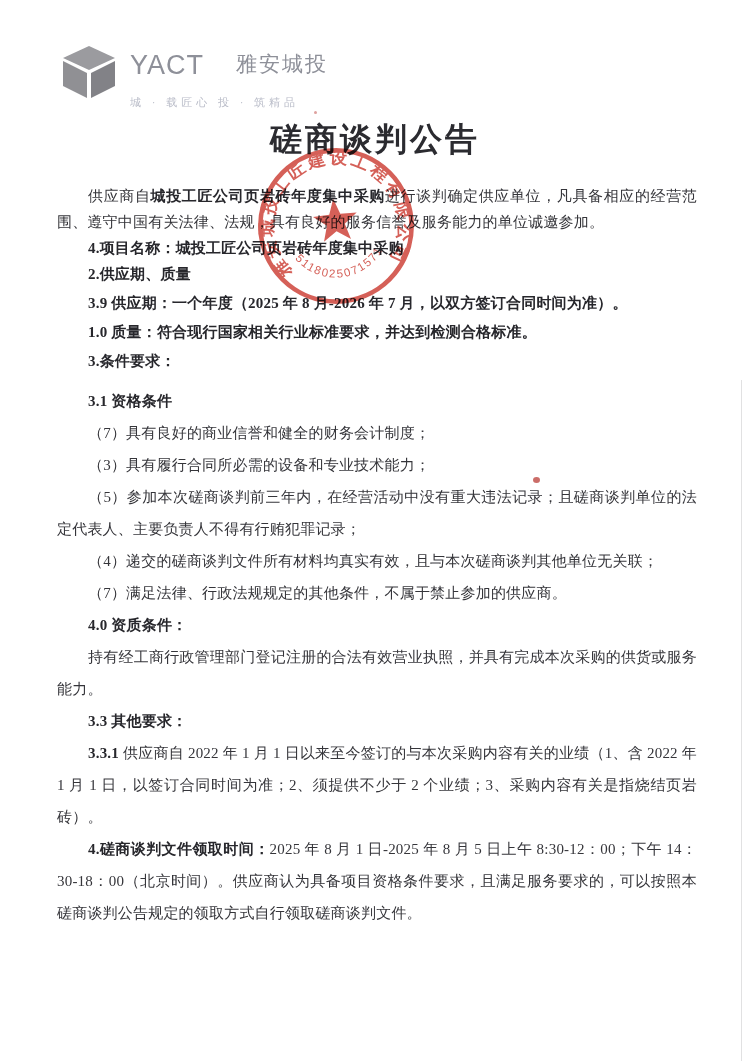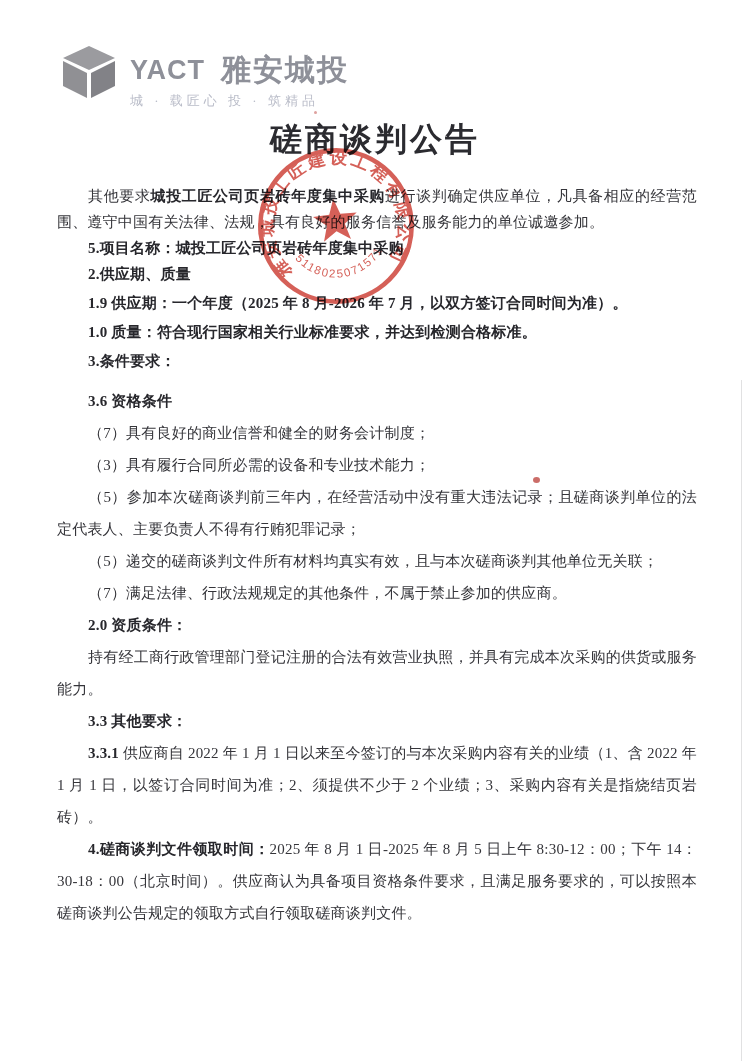--- a/index.html
+++ b/index.html
@@ -8,24 +8,24 @@
     width:750px;height:1061px;
     background:#ffffff;
     font-family:"Liberation Serif", serif;
     color:#35353a;
     overflow:hidden;
   }
   
   .logo{position:absolute;left:60px;top:44px;display:flex;align-items:flex-start;}
   .cube{width:58px;height:56px;flex:0 0 auto;}
   .logo-text{margin-left:12px;padding-top:6px;}
-  .logo-row{display:flex;align-items:center;font-weight:bold;}
+  .logo-row{display:flex;align-items:flex-start;font-weight:normal;gap:6px;}
   .logo-abbr{font-family:"Liberation Sans",sans-serif;font-size:27px;letter-spacing:1px;color:#8e9099;}
-  .logo-name{font-size:30px;color:#8e9099;margin-left:16px;letter-spacing:2px;}
-  .logo-tagline{margin-top:1px;font-size:13px;color:#b9bcc8;letter-spacing:4px;}
+  .logo-name{font-size:21px;color:#8e9099;margin-left:26px;letter-spacing:2px;}
+  .logo-tagline{margin-top:14px;font-size:11px;color:#b9bcc8;letter-spacing:4px;}
   
   .title{
     position:absolute;left:0;top:118px;width:100%;margin:0;
     text-align:center;font-size:32px;font-weight:bold;letter-spacing:3px;color:#2b2b30;
   }
   
   .content{
     position:absolute;left:57px;top:183px;width:640px;
     font-size:15px;letter-spacing:.2px;text-align:justify;
   }
@@ -67,33 +67,33 @@
         <span class="logo-abbr">YACT</span>
         <span class="logo-name">雅安城投</span>
       </div>
       <div class="logo-tagline">城 · 载匠心   投 · 筑精品</div>
     </div>
   </div>
 
   <h1 class="title">磋商谈判公告</h1>
 
   <main class="content" id="doc-body">
-      <p class="para t"><span>其他要求</span><span class="b u">城投工匠公司页岩砖年度集中采购</span><span>进行谈判确定供应单位，凡具备相应的经营范围、遵守中国有关法律、法规，具有良好的服务信誉及服务能力的单位诚邀参加。</span></p>
-      <p class="para t"><span class="b">5.项目名称：</span><span class="b u">城投工匠公司页岩砖年度集中采购&nbsp;&nbsp;</span></p>
+      <p class="para t"><span>供应商自</span><span class="b u">城投工匠公司页岩砖年度集中采购</span><span>进行谈判确定供应单位，凡具备相应的经营范围、遵守中国有关法律、法规，具有良好的服务信誉及服务能力的单位诚邀参加。</span></p>
+      <p class="para t"><span class="b">4.项目名称：</span><span class="b u">城投工匠公司页岩砖年度集中采购&nbsp;&nbsp;</span></p>
       <p class="para t2"><span class="b">2.供应期、质量</span></p>
-      <p class="para t2"><span class="b">1.9 供应期：</span><span class="b u">一个年度（2025 年 8 月-2026 年 7 月，以双方签订合同时间为准）。&nbsp;</span></p>
+      <p class="para t2"><span class="b">3.9 供应期：</span><span class="b u">一个年度（2025 年 8 月-2026 年 7 月，以双方签订合同时间为准）。&nbsp;</span></p>
       <p class="para t"><span class="b">1.0 质量：</span><span class="b u">符合现行国家相关行业标准要求，并达到检测合格标准。&nbsp;</span></p>
       <p class="para s"><span class="b">3.条件要求：</span></p>
-      <p class="para s gap"><span class="b">3.6 资格条件</span></p>
+      <p class="para s gap"><span class="b">3.1 资格条件</span></p>
       <p class="para s"><span>（7）具有良好的商业信誉和健全的财务会计制度；</span></p>
       <p class="para s"><span>（3）具有履行合同所必需的设备和专业技术能力；</span></p>
       <p class="para s"><span>（5）参加本次磋商谈判前三年内，在经营活动中没有重大违法记录；且磋商谈判单位的法定代表人、主要负责人不得有行贿犯罪记录；</span></p>
-      <p class="para s"><span>（5）递交的磋商谈判文件所有材料均真实有效，且与本次磋商谈判其他单位无关联；</span></p>
+      <p class="para s"><span>（4）递交的磋商谈判文件所有材料均真实有效，且与本次磋商谈判其他单位无关联；</span></p>
       <p class="para s"><span>（7）满足法律、行政法规规定的其他条件，不属于禁止参加的供应商。</span></p>
-      <p class="para s"><span class="b">2.0 资质条件：</span></p>
+      <p class="para s"><span class="b">4.0 资质条件：</span></p>
       <p class="para s"><span>持有经工商行政管理部门登记注册的合法有效营业执照，并具有完成本次采购的供货或服务能力。</span></p>
       <p class="para s"><span class="b">3.3 其他要求：</span></p>
       <p class="para s"><span class="b">3.3.1</span><span> 供应商自 2022 年 1 月 1 日以来至今签订的与本次采购内容有关的业绩（1、含 2022 年 1 月 1 日，以签订合同时间为准；2、须提供不少于 2 个业绩；3、采购内容有关是指烧结页岩砖）。</span></p>
       <p class="para s"><span class="b">4.磋商谈判文件领取时间：</span><span class="u">2025</span><span> 年</span><span class="u">&nbsp;8&nbsp;</span><span>月</span><span class="u">&nbsp;1&nbsp;</span><span>日-</span><span class="u">2025</span><span> 年</span><span class="u">&nbsp;8&nbsp;</span><span>月</span><span class="u">&nbsp;5&nbsp;</span><span>日上午 8:30-12：00；下午 14：30-18：00（北京时间）。供应商认为具备项目资格条件要求，且满足服务要求的，可以按照本磋商谈判公告规定的领取方式自行领取磋商谈判文件。</span></p>
     </main>
 
   <svg class="seal" viewBox="0 0 160 160" aria-hidden="true">
     <circle cx="80" cy="80" r="72" fill="none" stroke="#cf4a41" stroke-width="4.5"></circle>
     <defs>
       <path id="sealArcTop" d="M 29,112 A 60 60 0 1 1 131,112" fill="none"></path>

